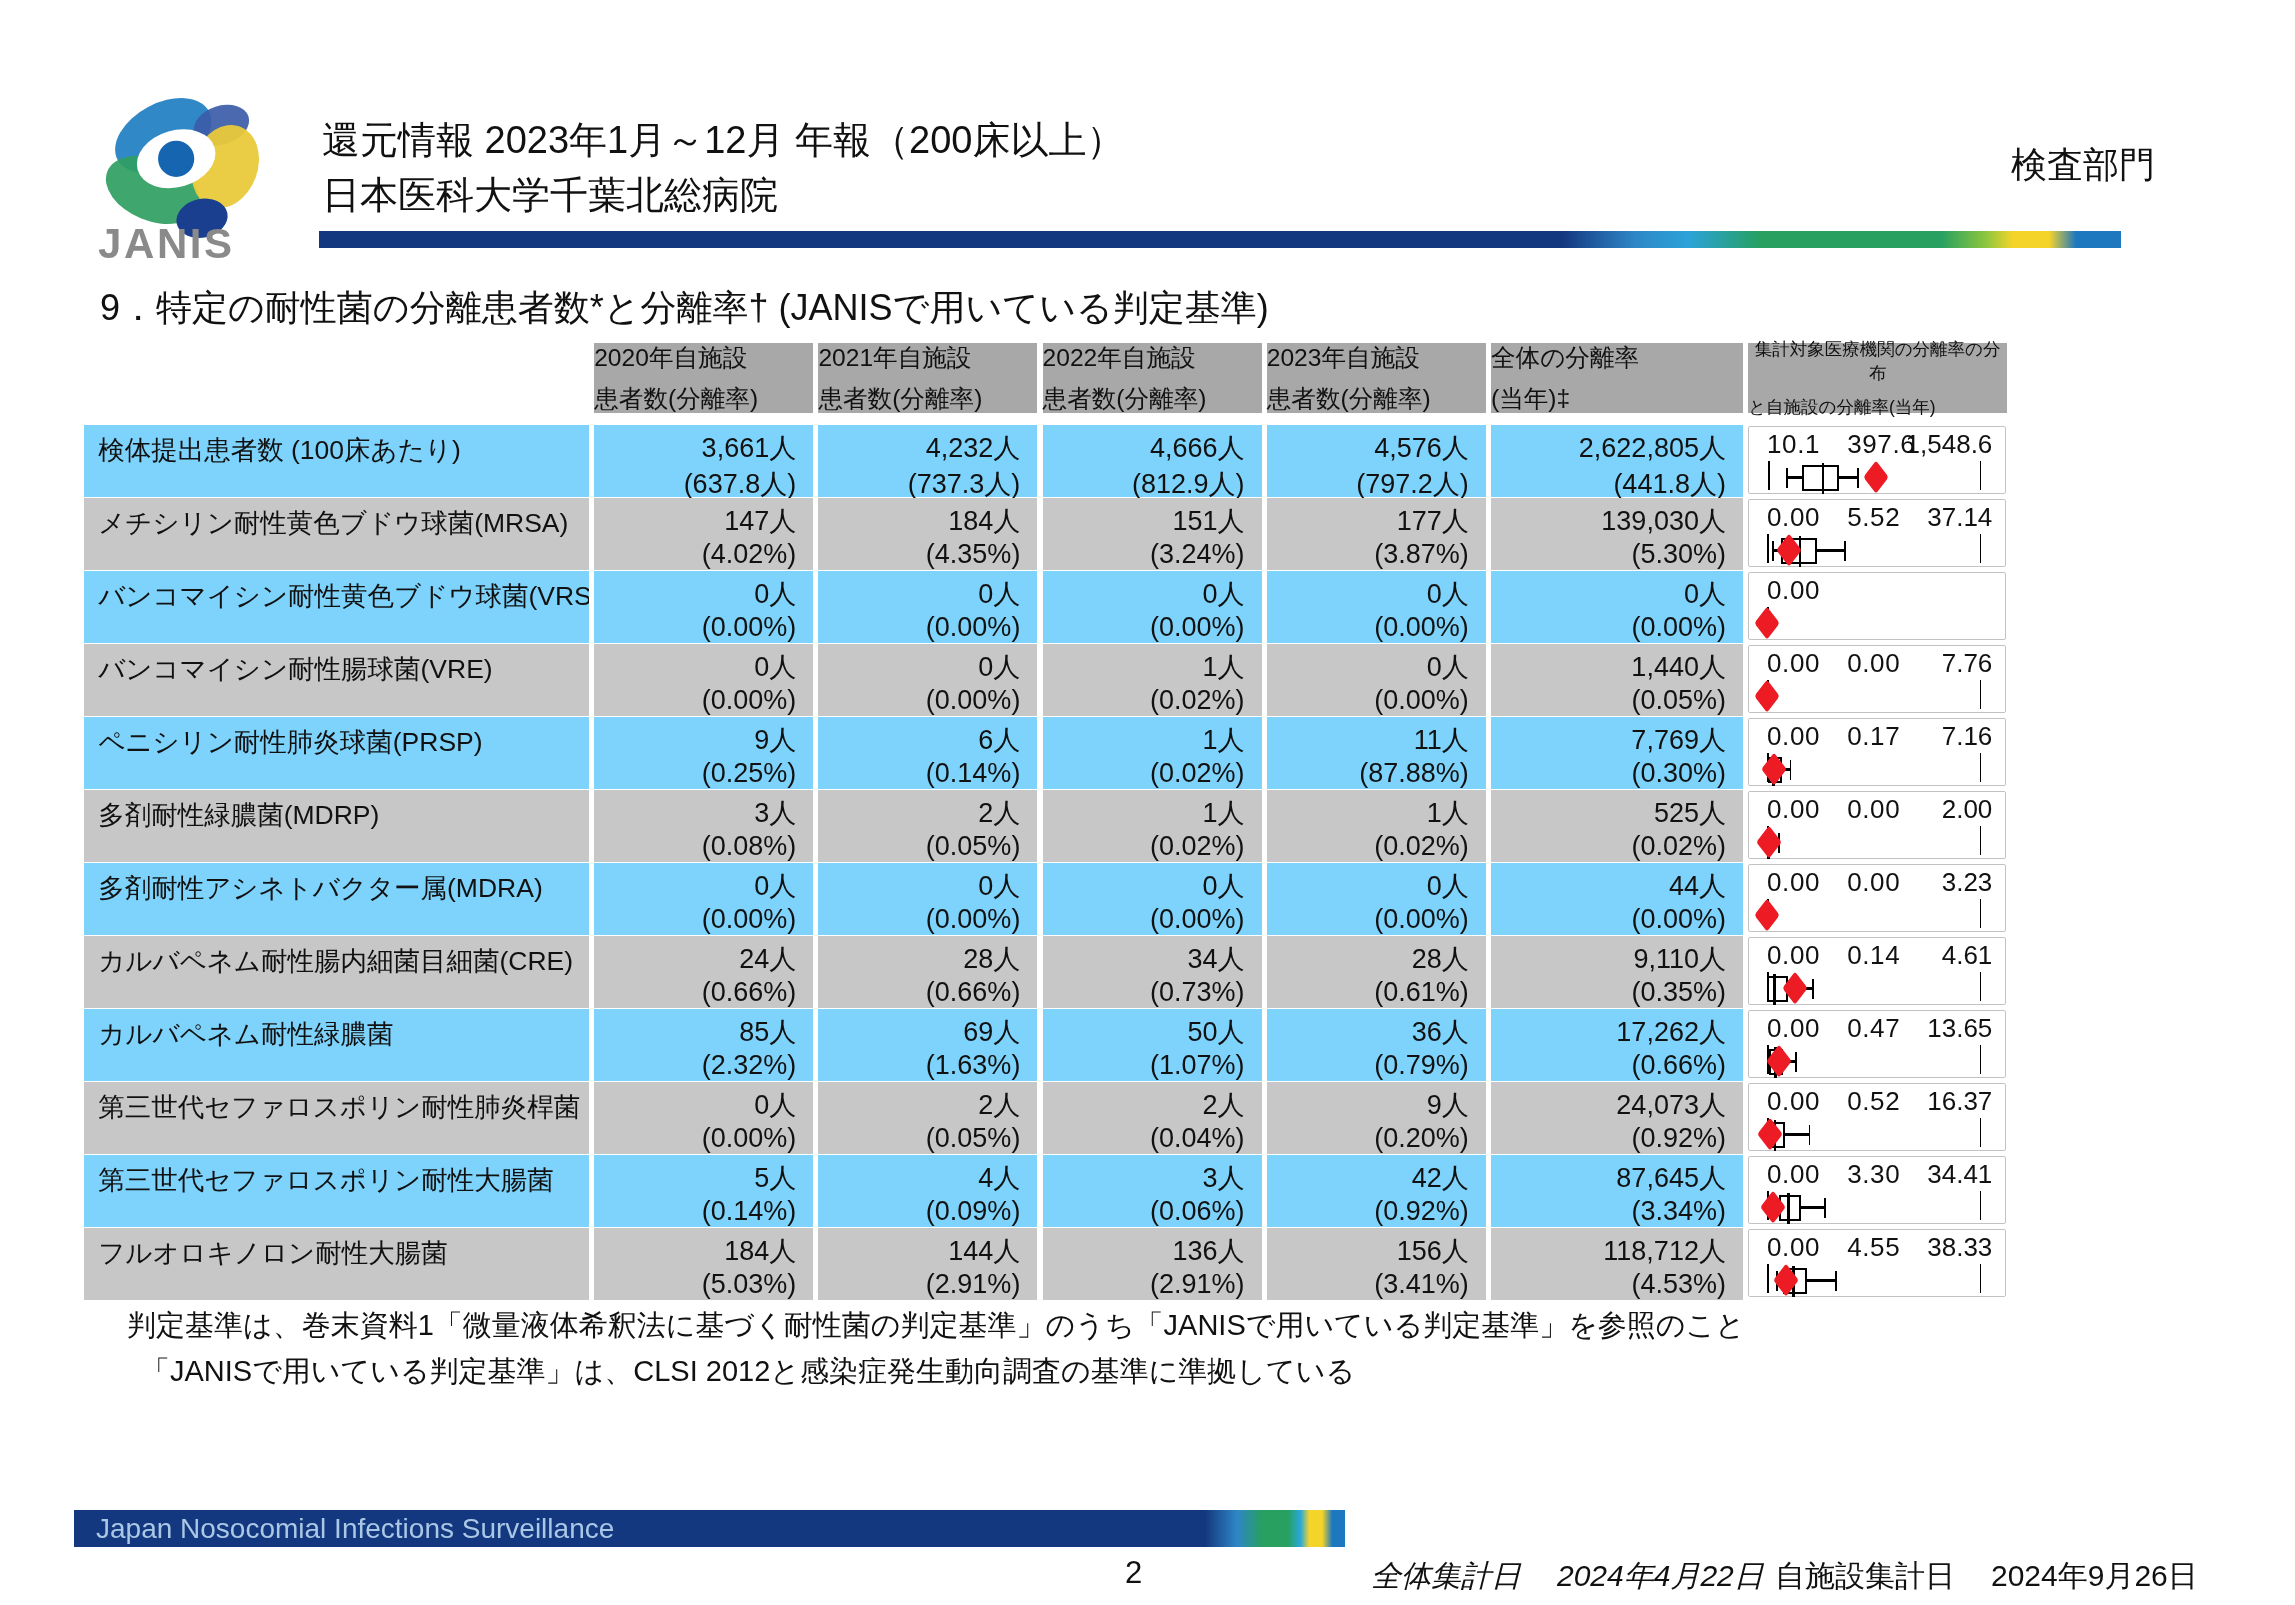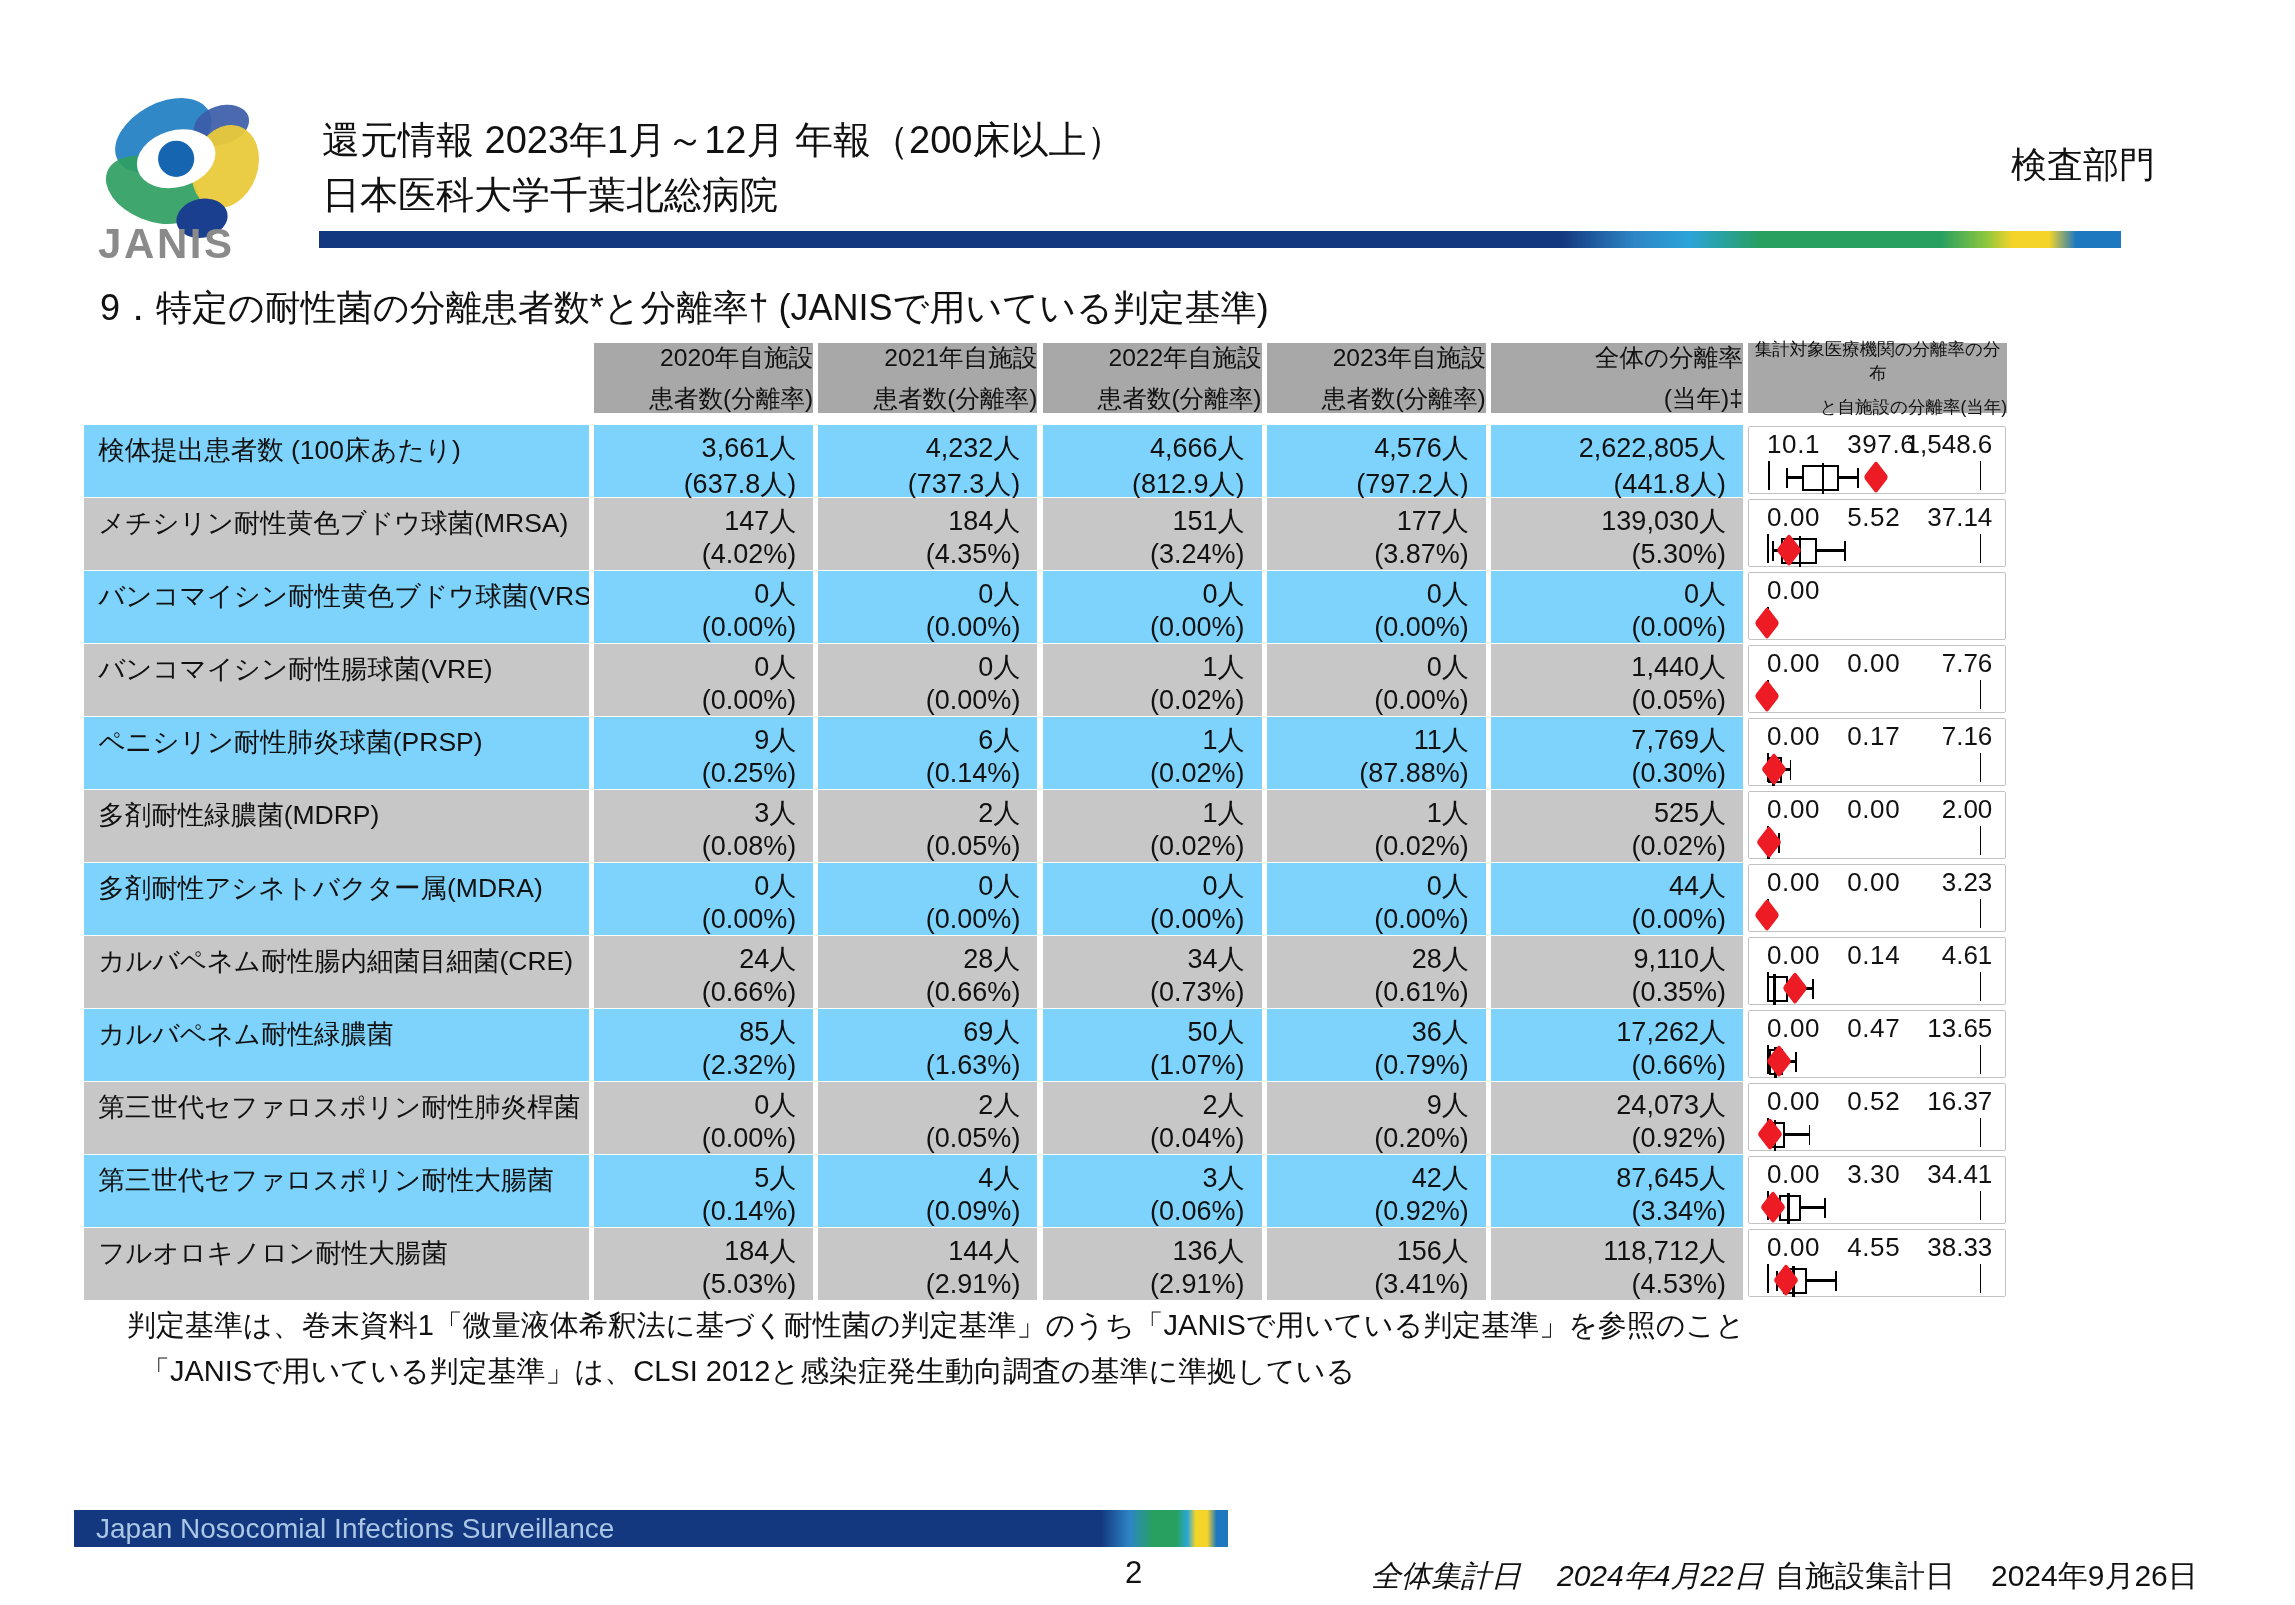--- a/index.html
+++ b/index.html
@@ -15,21 +15,21 @@
   #topbar{position:absolute;left:319px;top:231px;width:1802px;height:17px;
     background:linear-gradient(90deg,#14387f 0%,#14387f 69%,#2e86c6 73%,#2ba3d8 76%,
                #27a060 80%,#27a060 90%,#8cc63e 92.5%,#f5d42a 94%,#f5d42a 96%,#1e78c0 97.5%,#1e78c0 100%);}
   
   #sectitle{position:absolute;left:100px;top:284px;font-size:36px;white-space:nowrap;}
   
   #grid{position:absolute;left:84px;top:343px;display:grid;
         grid-template-columns:505px 219px 219px 219px 219px 252px 259px;
         grid-template-rows:82px repeat(12,73px);column-gap:5.2px;}
   .hcell{height:70px;background:#a8a8a8;display:flex;flex-direction:column;
-         align-items:flex-end;justify-content:center;gap:7.8px;font-size:24.6px;text-align:center;}
+         align-items:flex-start;justify-content:center;gap:7.8px;font-size:24.6px;text-align:center;}
   .hcell.dist{font-size:17.5px;gap:10.4px;}
   .hcell.corner{background:transparent;}
   .lcell{box-sizing:border-box;border-bottom:1.9px solid #fff;padding:6.5px 0 0 14.2px;
          font-size:26.5px;white-space:nowrap;overflow:hidden;}
   .dcell{box-sizing:border-box;border-bottom:1.9px solid #fff;padding:5.2px 17px 6.5px 0;
          font-size:27px;text-align:right;display:flex;flex-direction:column;justify-content:space-between;}
   .shade0{background:#7dd3fc;}
   .shade1{background:#c7c7c7;}
   .bpcell{position:relative;background:transparent;}
   .bp-box{position:absolute;left:0;top:1.3px;width:256px;height:66px;background:#fff;
@@ -42,21 +42,21 @@
   .bp-rect{position:absolute;height:26px;top:38px;box-sizing:border-box;
            border:2.6px solid #000;background:#fff;}
   .bp-med{position:absolute;width:2.6px;height:31px;top:36px;background:#000;}
   .bp-dot{position:absolute;width:17.5px;height:17.5px;top:41px;
           transform:translateX(-50%) scaleY(1.3) rotate(45deg);border-radius:2.6px;}
   
   .footnote{position:absolute;font-size:29px;white-space:nowrap;}
   #fn1{left:127px;top:1306px;}
   #fn2{left:141px;top:1352px;}
   
-  #botbar{position:absolute;left:74px;top:1510px;width:1154px;height:37px;
+  #botbar{position:absolute;left:74px;top:1510px;width:1271px;height:37px;
     background:linear-gradient(90deg,#14387f 0%,#14387f 89%,#2e86c6 91.5%,#27a060 93.5%,
                #27a060 95.5%,#2aa8d8 96.5%,#f5d42a 97.2%,#f5d42a 98.2%,#1e78c0 99%,#1e78c0 100%);
     display:flex;align-items:center;}
   #botbar span{padding-left:22px;font-size:28px;color:#aac7e6;}
   #pagenum{position:absolute;left:1125px;top:1555px;font-size:31px;}
   #date1{position:absolute;left:1371px;top:1556px;font-size:30px;white-space:nowrap;font-style:italic;}
   #date2{position:absolute;left:1775px;top:1556px;font-size:30px;white-space:nowrap;}
   .dlbl{margin-right:36px;}
 </style>
 </head>

